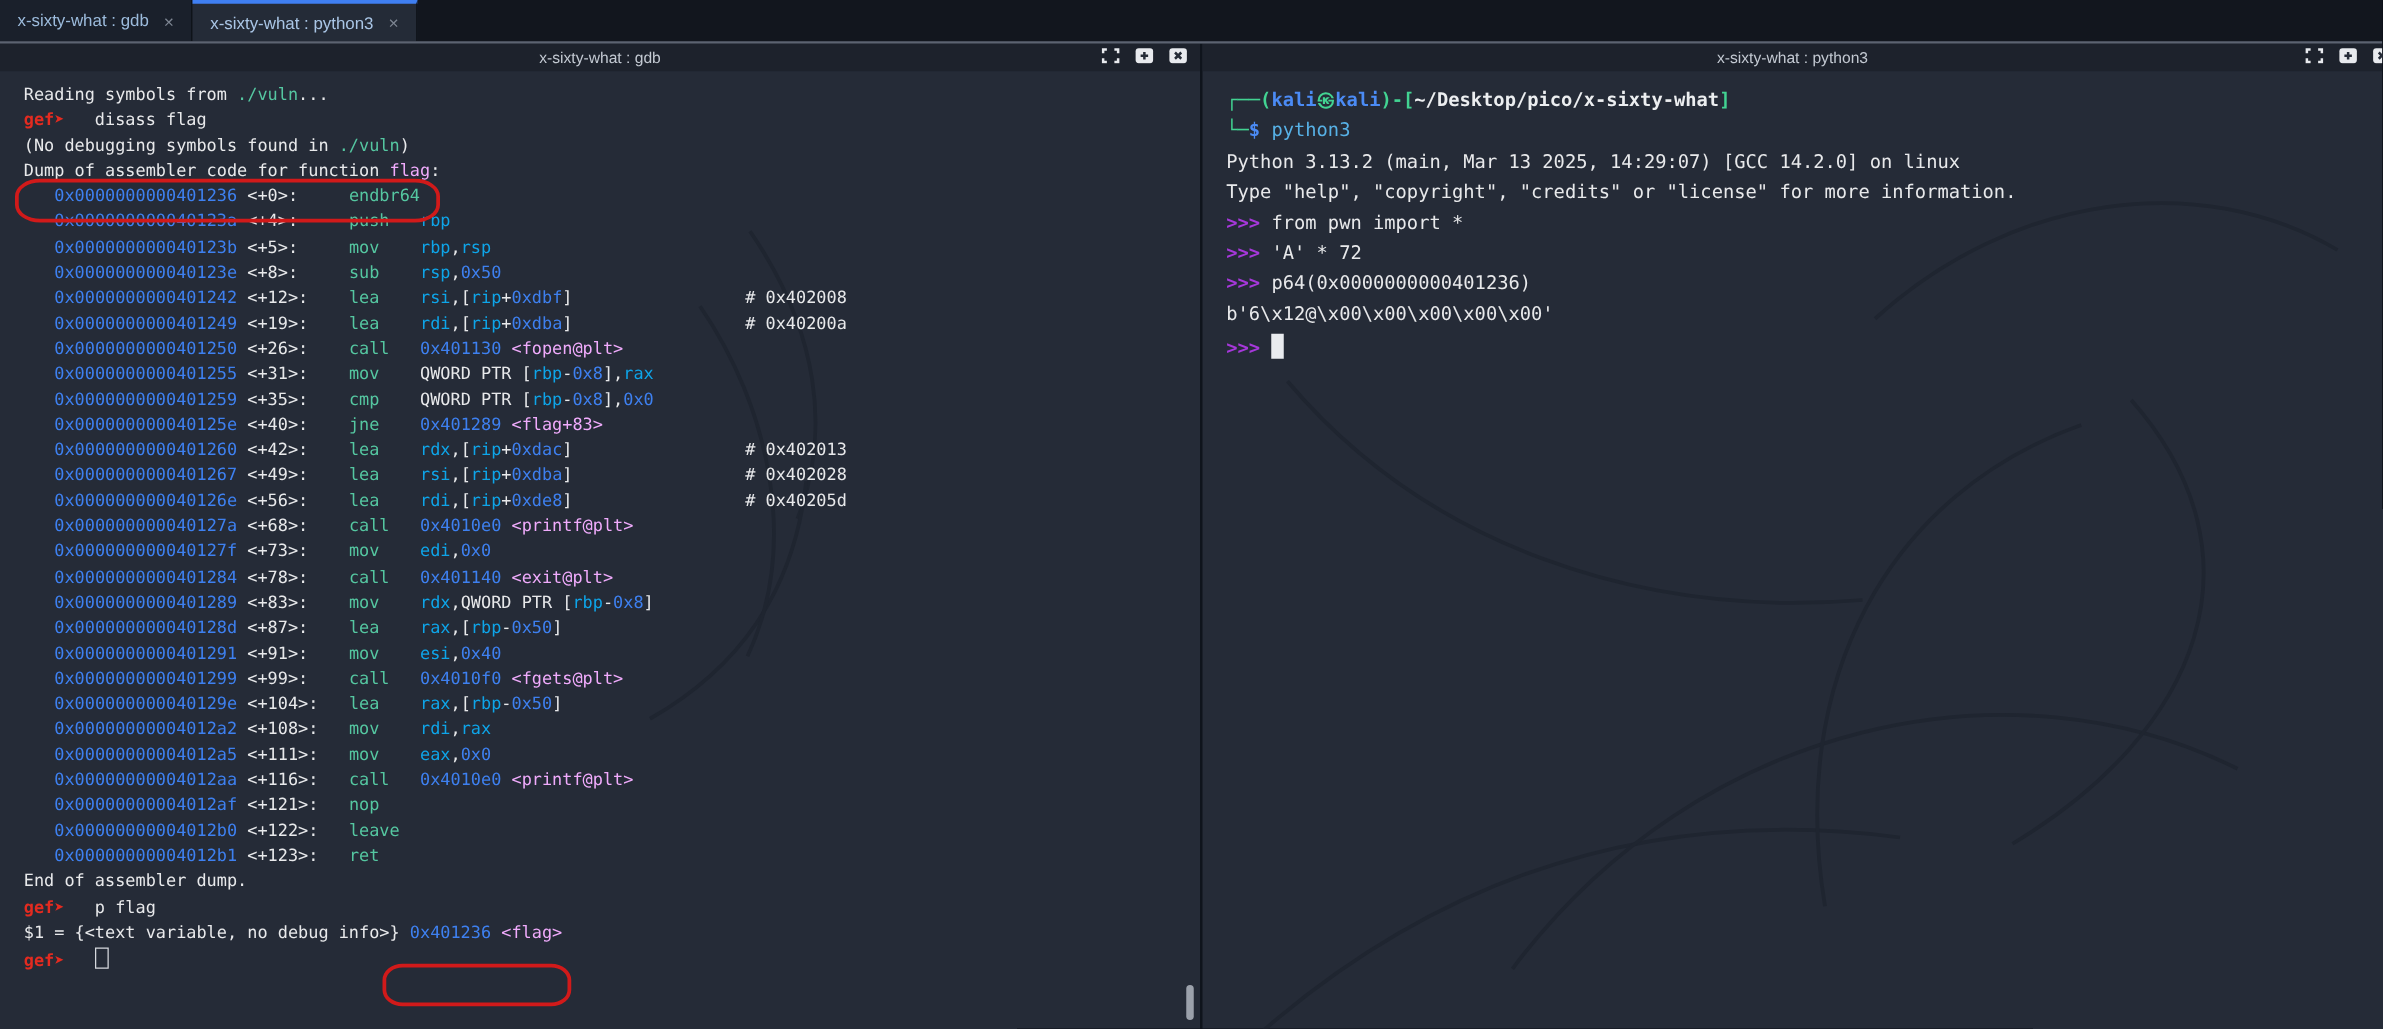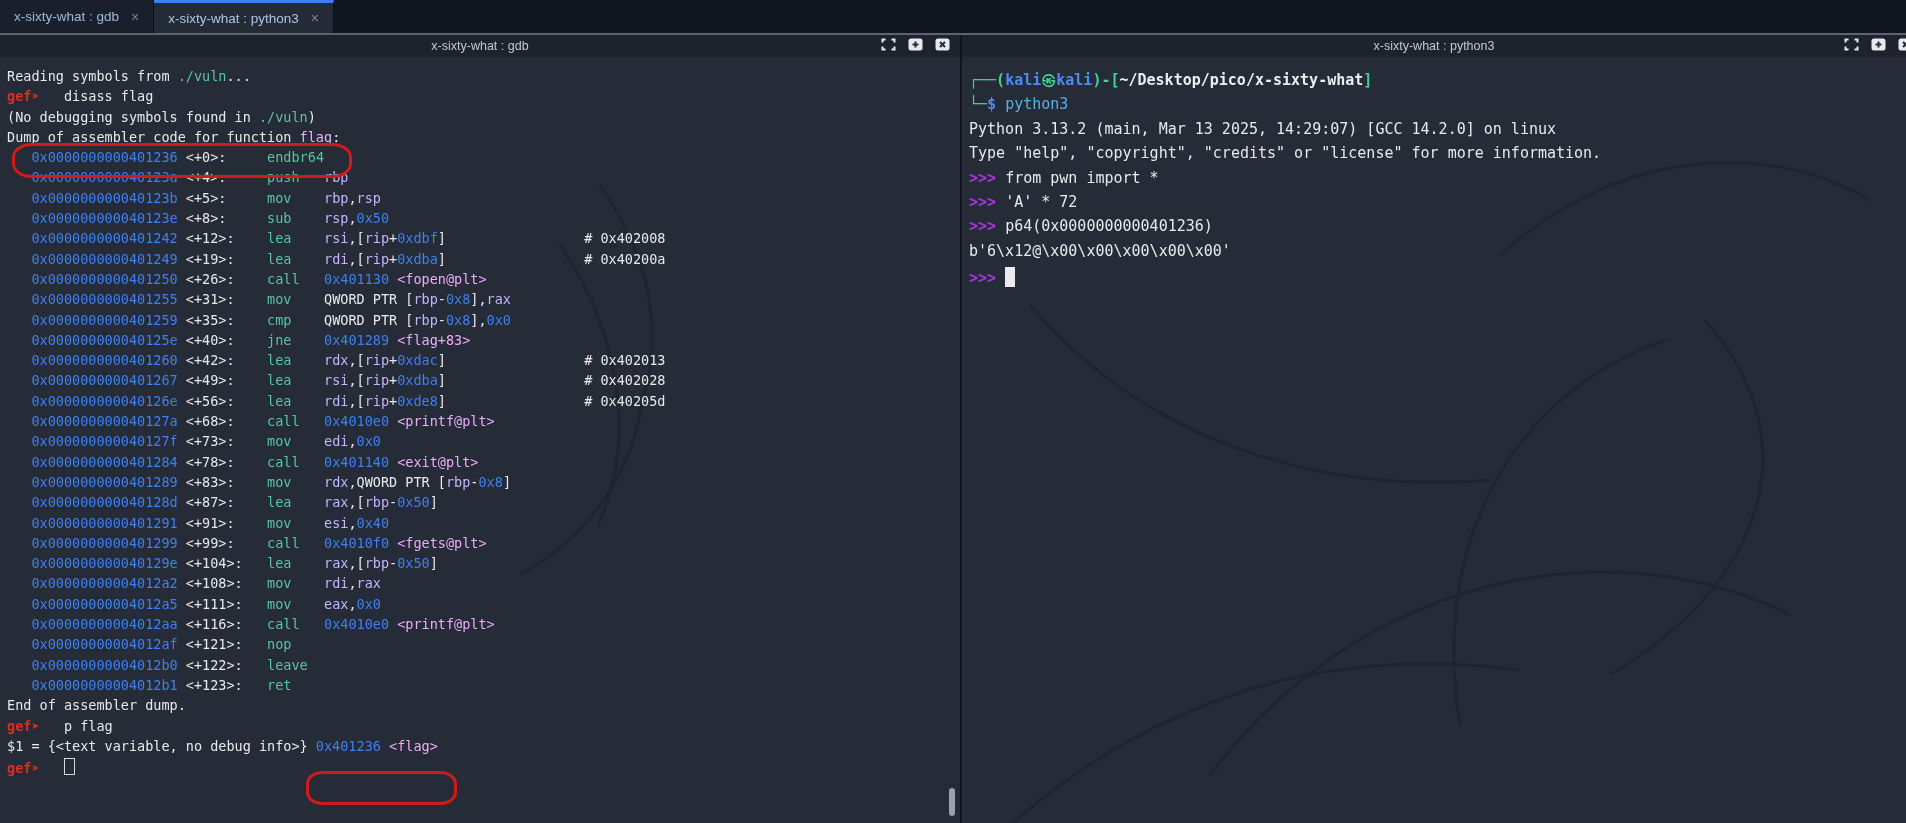--- a/index.html
+++ b/index.html
@@ -20,25 +20,25 @@
   .titlebar{position:relative;height:22px;background:#1d222c;display:flex;align-items:center;
             justify-content:center;font-size:12.5px;color:#c3c9d2;}
   .pane-buttons{position:absolute;top:3px;display:flex;gap:12px;align-items:center;}
   .pane-left .pane-buttons{right:10px;}
   .pane-right .pane-buttons{right:-7px;}
   .pane-buttons svg{display:block;}
   
   .term{position:absolute;left:0;top:22px;right:0;bottom:0;z-index:2;}
   .term-gdb{padding:9px 0 0 7px;font:13.5px/20.3px "DejaVu Sans Mono",monospace;}
   .term-py{padding:11px 0 0 7px;font:15px/24.4px "DejaVu Sans Mono",monospace;}
-  .tline{white-space:pre;}
+  .tline{white-space:pre;margin-left:12px;}
   .c-w{color:#e8e9eb;}
   .c-b{color:#3e80f0;text-align:right;}
   .c-g{color:#55c7a1;}
-  .c-r{color:#c4b5fd;}
+  .c-r{color:#0ea5e9;}
   .c-o{color:#f0abfc;}
   .c-rb{color:#e42b20;font-weight:bold;}
   .c-kg{color:#42d392;font-weight:bold;}
   .c-kb{color:#4b8bf5;font-weight:bold;}
   .c-kw{color:#eceef0;font-weight:bold;}
   .c-cmd{color:#57b1e6;}
   .c-py{color:#a638da;font-weight:bold;}
   .c-cur{display:inline-block;width:10px;height:20px;background:#e9ebef;transform:translateY(4px);}
   .c-curh{display:inline-block;width:9px;height:15px;border:1px solid #d6d9de;transform:translateY(2px);}
   

